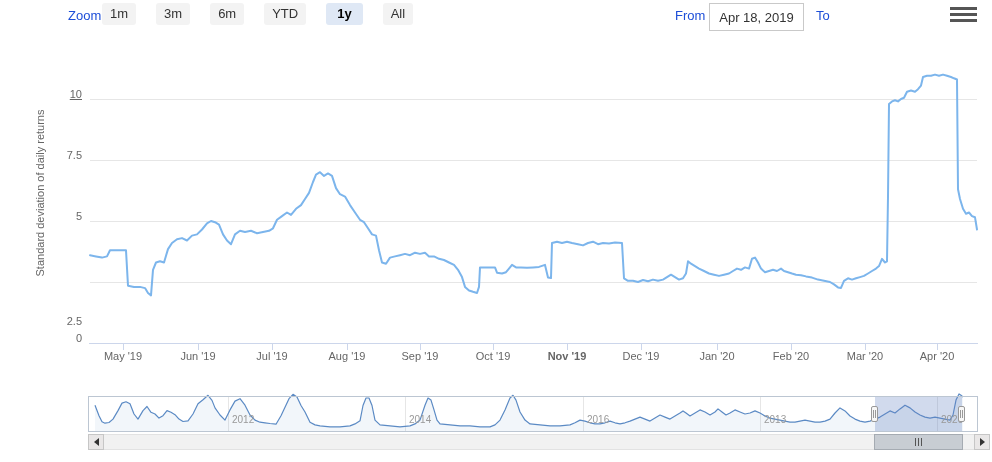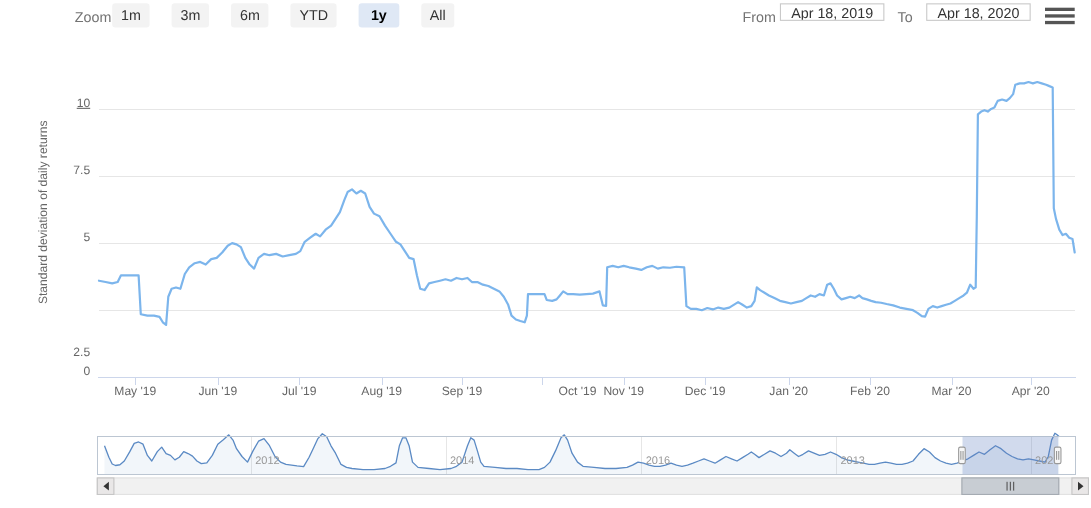--- a/index.html
+++ b/index.html
@@ -1,25 +1,25 @@
 <!DOCTYPE html>
 <html><head>
 <meta charset="utf-8">
 <style>
   html,body{margin:0;padding:0;background:#fff;}
   #app{position:relative;width:992px;height:462px;background:#fff;overflow:hidden;
        font-family:"Liberation Sans",sans-serif;}
   .abs{position:absolute;}
   
-  .rs-label{font-size:13px;color:#737373;top:8px;}
+  .rs-label{font-size:13px;color:#1d4ed8;top:8px;}
   #zoom-buttons{left:102px;top:3px;display:flex;gap:20px;}
   .zbtn{background:#f3f3f3;border:none;border-radius:3px;padding:4px 8px;font-size:13px;
         color:#333;font-family:"Liberation Sans",sans-serif;cursor:pointer;line-height:14px;}
   .zbtn.selected{background:#dfe8f5;font-weight:bold;color:#000;padding:4px 11px;}
-  .rs-input{position:absolute;top:3px;width:95px;height:16px;border:1px solid #c9c9c9;
+  .rs-input{position:absolute;top:3px;width:95px;height:28px;border:1px solid #c9c9c9;
             box-sizing:border-box;text-align:center;font-size:13px;color:#333;
             font-family:"Liberation Sans",sans-serif;background:#fff;padding:0;}
   
   #menu-btn{left:950px;top:7px;width:27px;height:16px;cursor:pointer;background:none;border:none;padding:0;}
   #menu-btn span{display:block;width:27px;height:3px;background:#555;margin-bottom:3px;}
   
   .ylab{position:absolute;left:0;width:82px;text-align:right;font-size:11px;color:#666;line-height:12px;}
   .xlab{position:absolute;top:350px;transform:translateX(-50%);font-size:11px;color:#666;white-space:nowrap;}
   .navlab{position:absolute;top:414px;font-size:10px;color:#999;}
   #y-title{left:-110px;top:187px;width:300px;text-align:center;font-size:11px;color:#666;
@@ -53,21 +53,20 @@
       <button class="zbtn">3m</button>
       <button class="zbtn">6m</button>
       <button class="zbtn">YTD</button>
       <button class="zbtn selected">1y</button>
       <button class="zbtn">All</button>
     </div>
 
   <span class="abs rs-label" style="left:675px;">From</span>
   <input class="rs-input" style="left: 709px;" readonly="" value="Apr 18, 2019">
   <span class="abs rs-label" style="left:816px;">To</span>
-  <input class="rs-input" style="left: 842px;" readonly="" value="Apr 18, 2020">
 
   <button class="abs" id="menu-btn">
     <span></span>
       <span></span>
       <span></span>
   </button>
 
   <div class="abs" id="y-title">Standard deviation of daily returns</div>
 
   <svg class="abs" id="chart-svg" style="left:0;top:0;" width="992" height="462">
@@ -106,22 +105,22 @@
       <div class="ylab" style="top: 210px;">5</div>
       <div class="ylab" style="top: 149px;">7.5</div>
       <div class="ylab" style="top: 88px; text-decoration: underline;">10</div>
     </div>
   <div id="x-labels">
       <div class="xlab" style="left: 123px;">May '19</div>
       <div class="xlab" style="left: 198px;">Jun '19</div>
       <div class="xlab" style="left: 272px;">Jul '19</div>
       <div class="xlab" style="left: 347px;">Aug '19</div>
       <div class="xlab" style="left: 420px;">Sep '19</div>
-      <div class="xlab" style="left: 493px; margin-left: 32px;">Oct '19</div>
-      <div class="xlab" style="left: 567px;">Nov '19</div>
+      <div class="xlab" style="left: 493px;">Oct '19</div>
+      <div class="xlab" style="left: 567px; font-weight: bold;">Nov '19</div>
       <div class="xlab" style="left: 641px;">Dec '19</div>
       <div class="xlab" style="left: 717px;">Jan '20</div>
       <div class="xlab" style="left: 791px;">Feb '20</div>
       <div class="xlab" style="left: 865px;">Mar '20</div>
       <div class="xlab" style="left: 937px;">Apr '20</div>
     </div>
   <div id="nav-labels">
       <div class="navlab" style="left: 232px;">2012</div>
       <div class="navlab" style="left: 409px;">2014</div>
       <div class="navlab" style="left: 587px;">2016</div>

